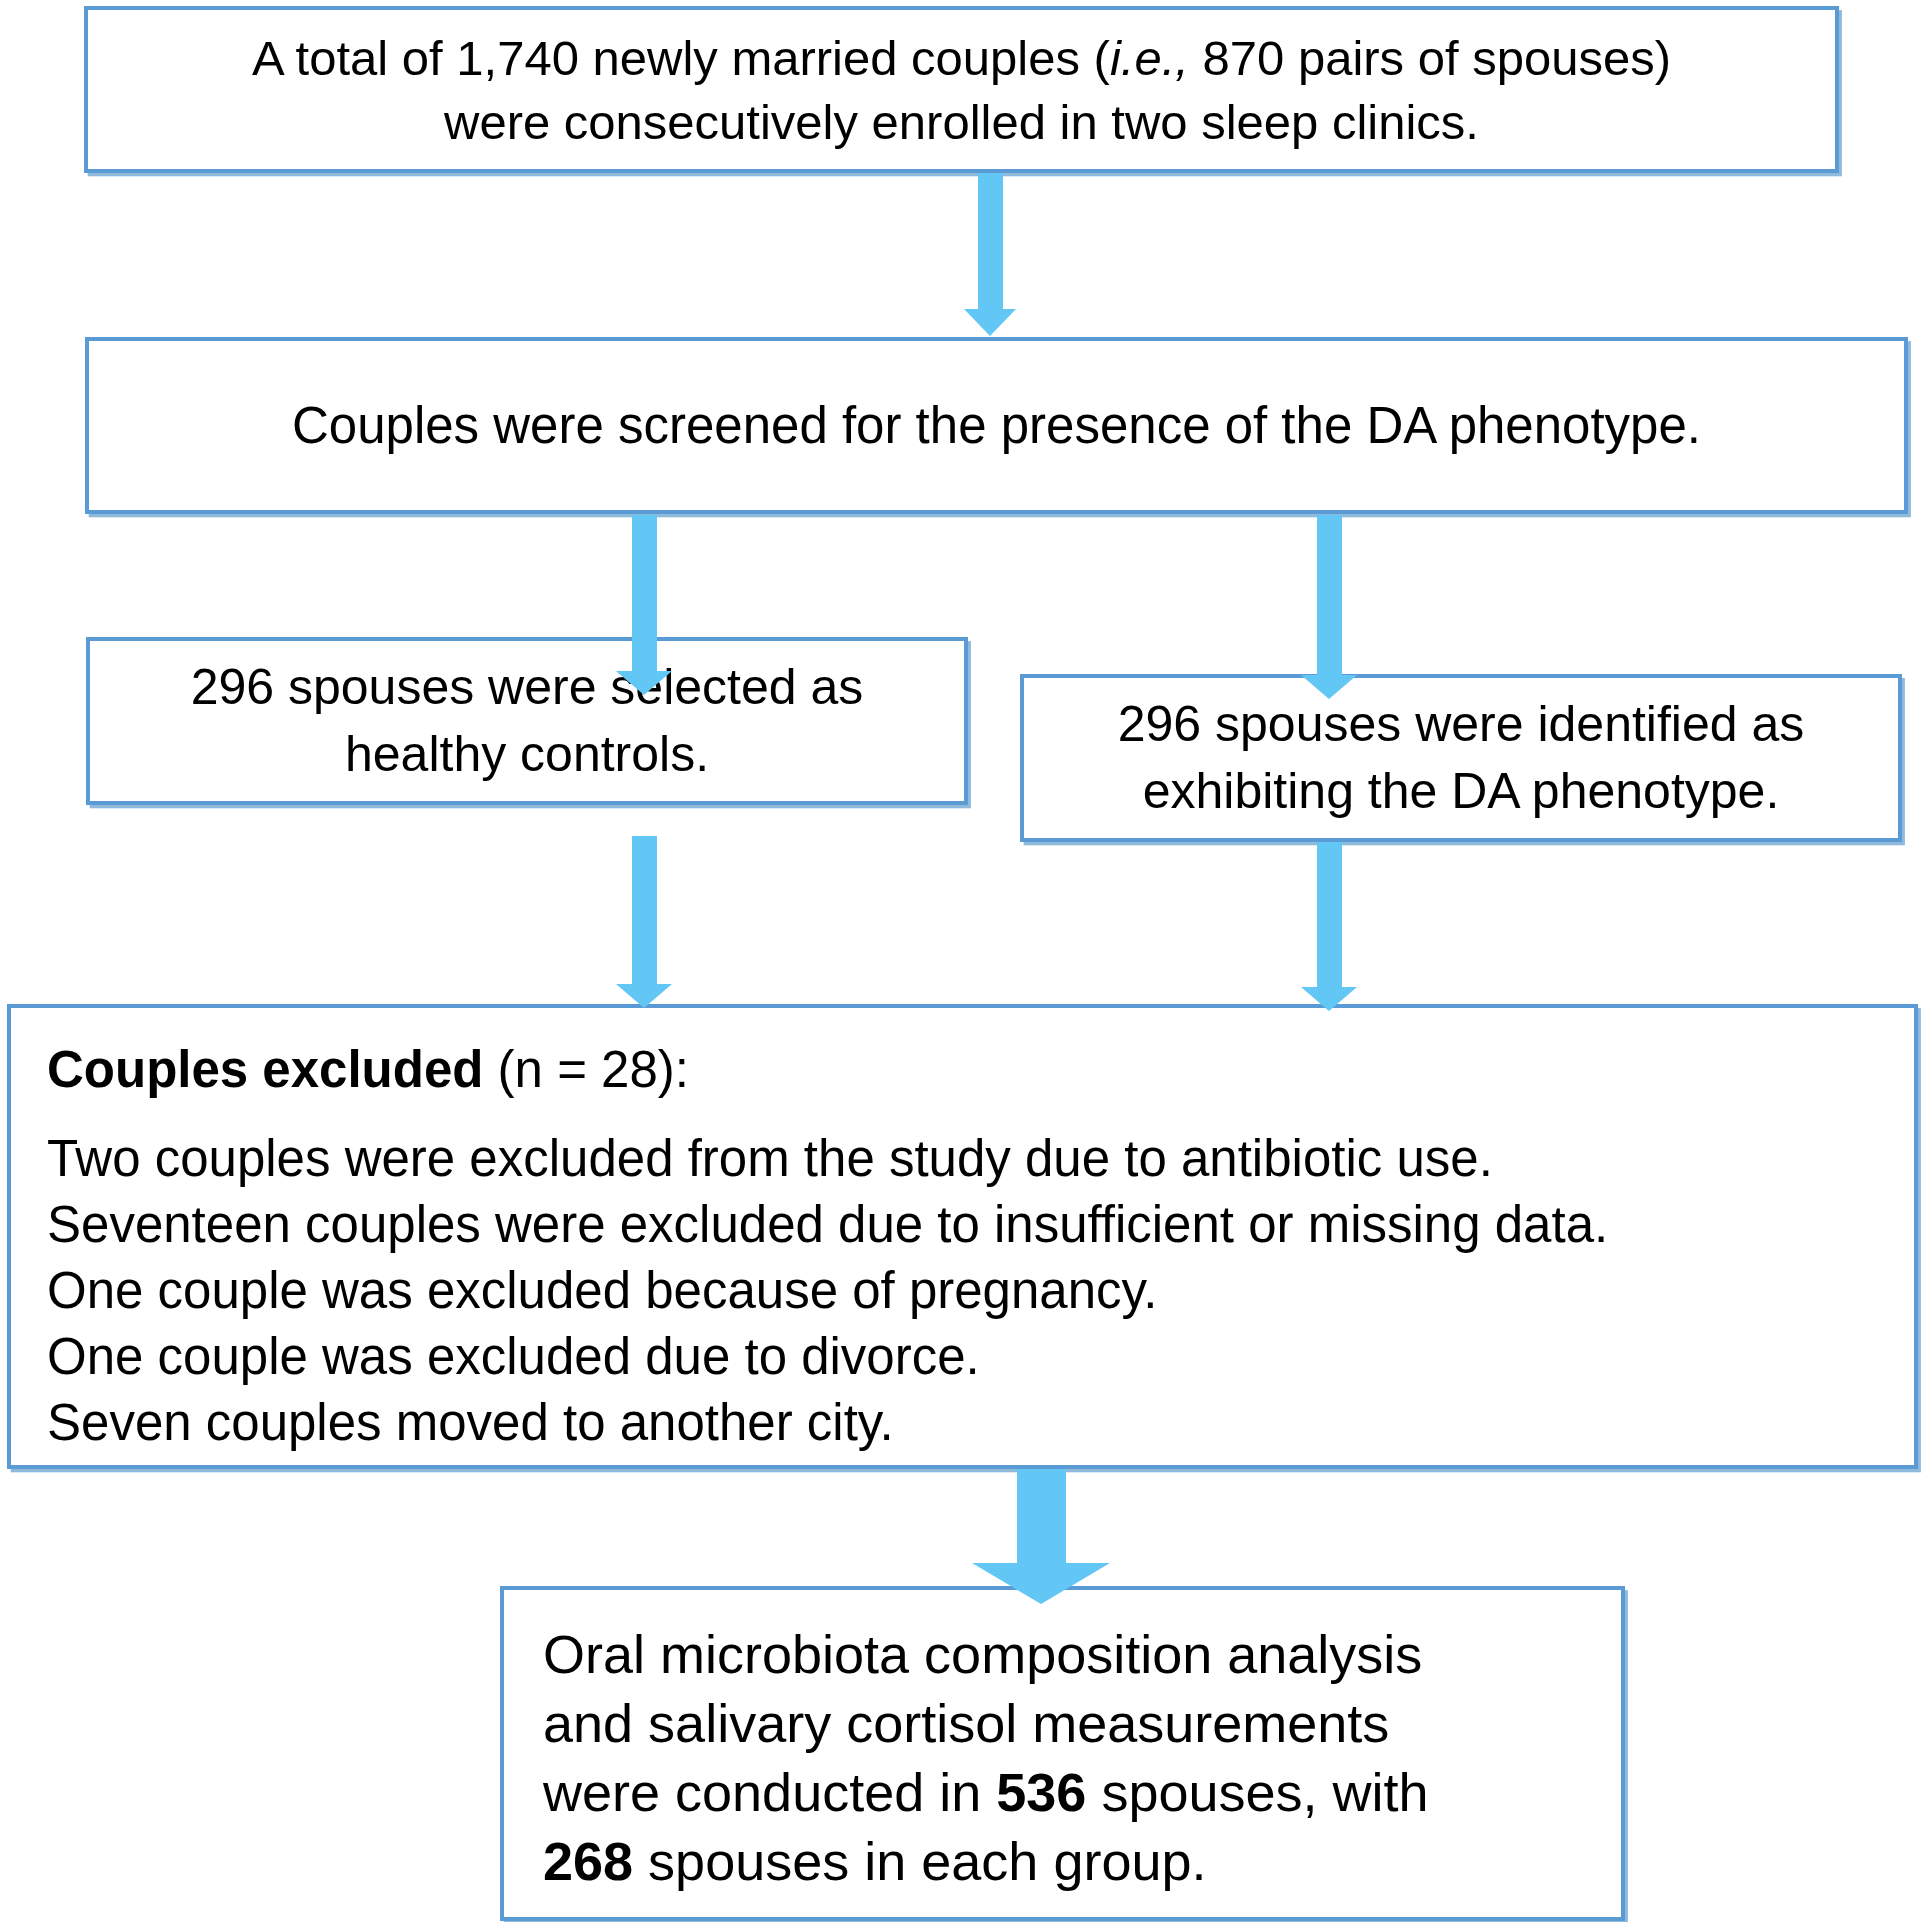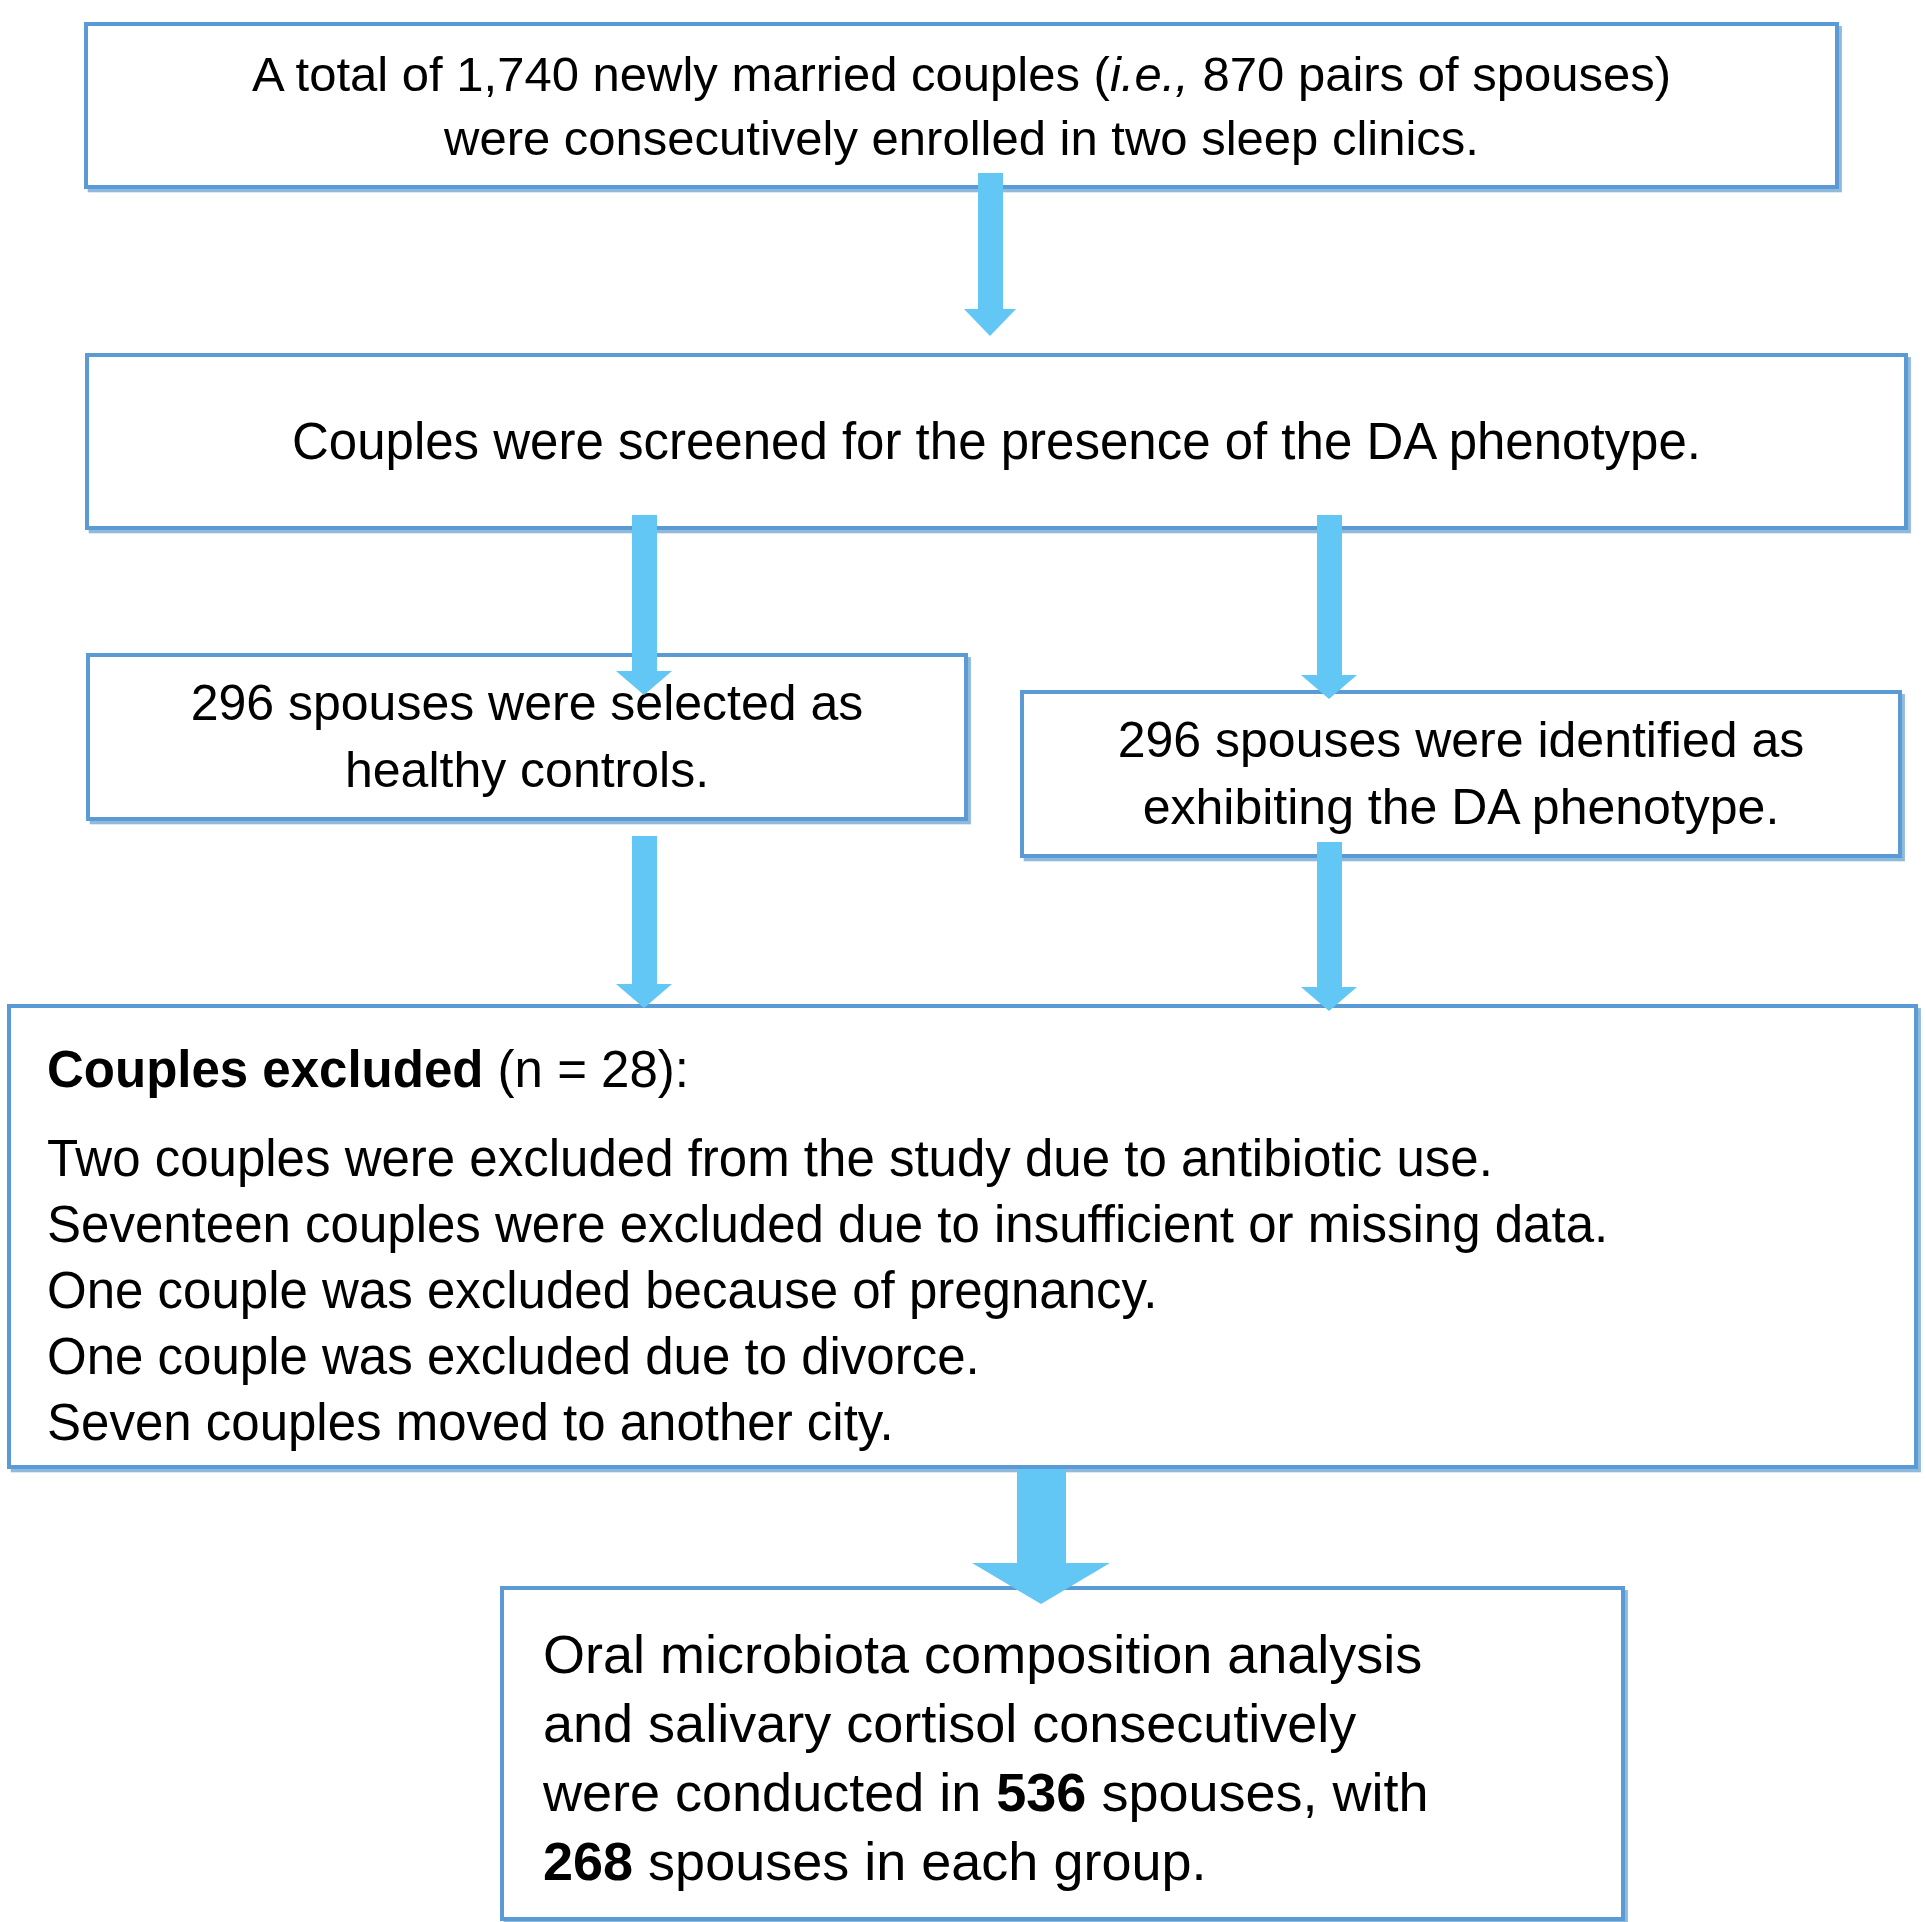--- a/index.html
+++ b/index.html
@@ -21,21 +21,20 @@
     border:4.1px solid var(--box-border,#5B9BD5);
     box-shadow:3.3px 3.7px 0 -0.4px var(--box-shadow,#8FBADC);
     z-index:1;
   }
   .center-text {
     display:flex;
     flex-direction:column;
     justify-content:center;
     align-items:center;
     text-align:center;
-    margin-top:16px;
   }
   .line { white-space:nowrap; }
   .b1 { font-size:49px; line-height:64px; }
   .b2 { font-size:51px; line-height:65px; }
   .b34 { font-size:50px; line-height:67px; }
   .b5 { font-size:51px; padding:28.5px 24.5px 0 36px; }
   .b5 .heading { line-height:66px; margin-bottom:23px; white-space:nowrap; }
   .b5 .heading .hb { font-weight:700; }
   .b5 .reason { line-height:66px; white-space:nowrap; }
   .b6 { font-size:54px; line-height:69px; padding:30px 16.3px 0 39px; }
@@ -108,19 +107,19 @@
     <div class="reason">Seven couples moved to another city.</div>
   </div>
 
   <div class="arrow" style="left:972px; top:1469px; width:139px; height:135px;">
     <div class="stem" style="left:45px; top:0; width:49px; height:94px;"></div>
     <div class="head" style="left:0; top:94px; border-width:41px 69px 0 69px;"></div>
   </div>
 
   <div class="fbox b6" style="left:500px; top:1586px; width:1125px; height:335px;">
     <div class="line">Oral microbiota composition analysis</div>
-    <div class="line">and salivary cortisol consecutively</div>
+    <div class="line">and salivary cortisol measurements</div>
     <div class="line"><span>were conducted in </span><span class="bold">536</span><span> spouses, with</span></div>
     <div class="line"><span class="bold">268</span><span> spouses in each group.</span></div>
   </div>
 
 </div>
 
 
 </body></html>

